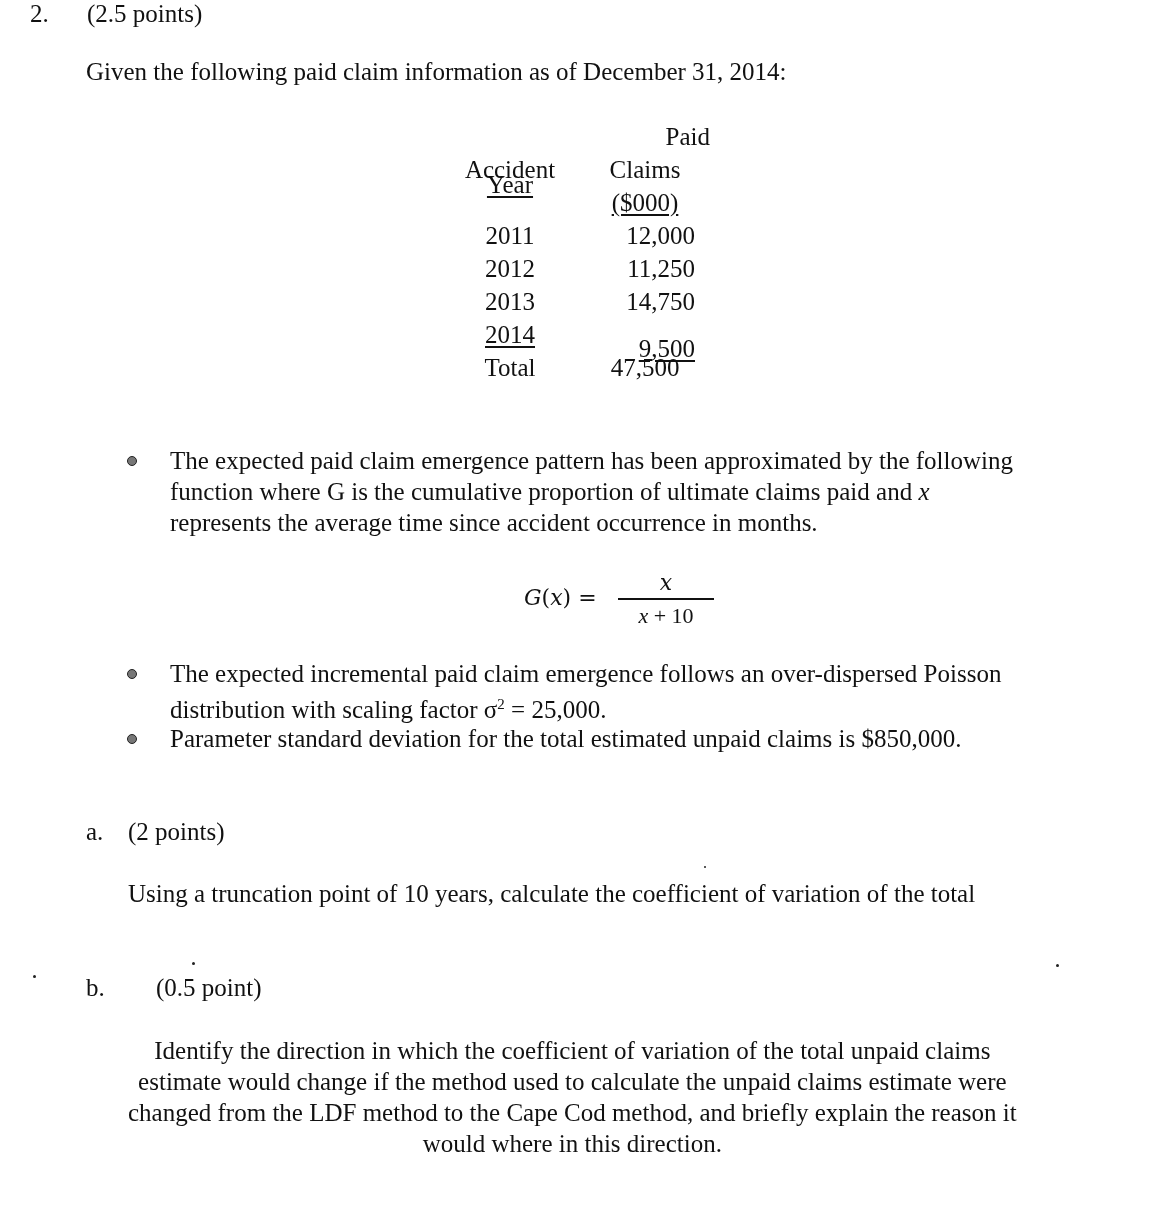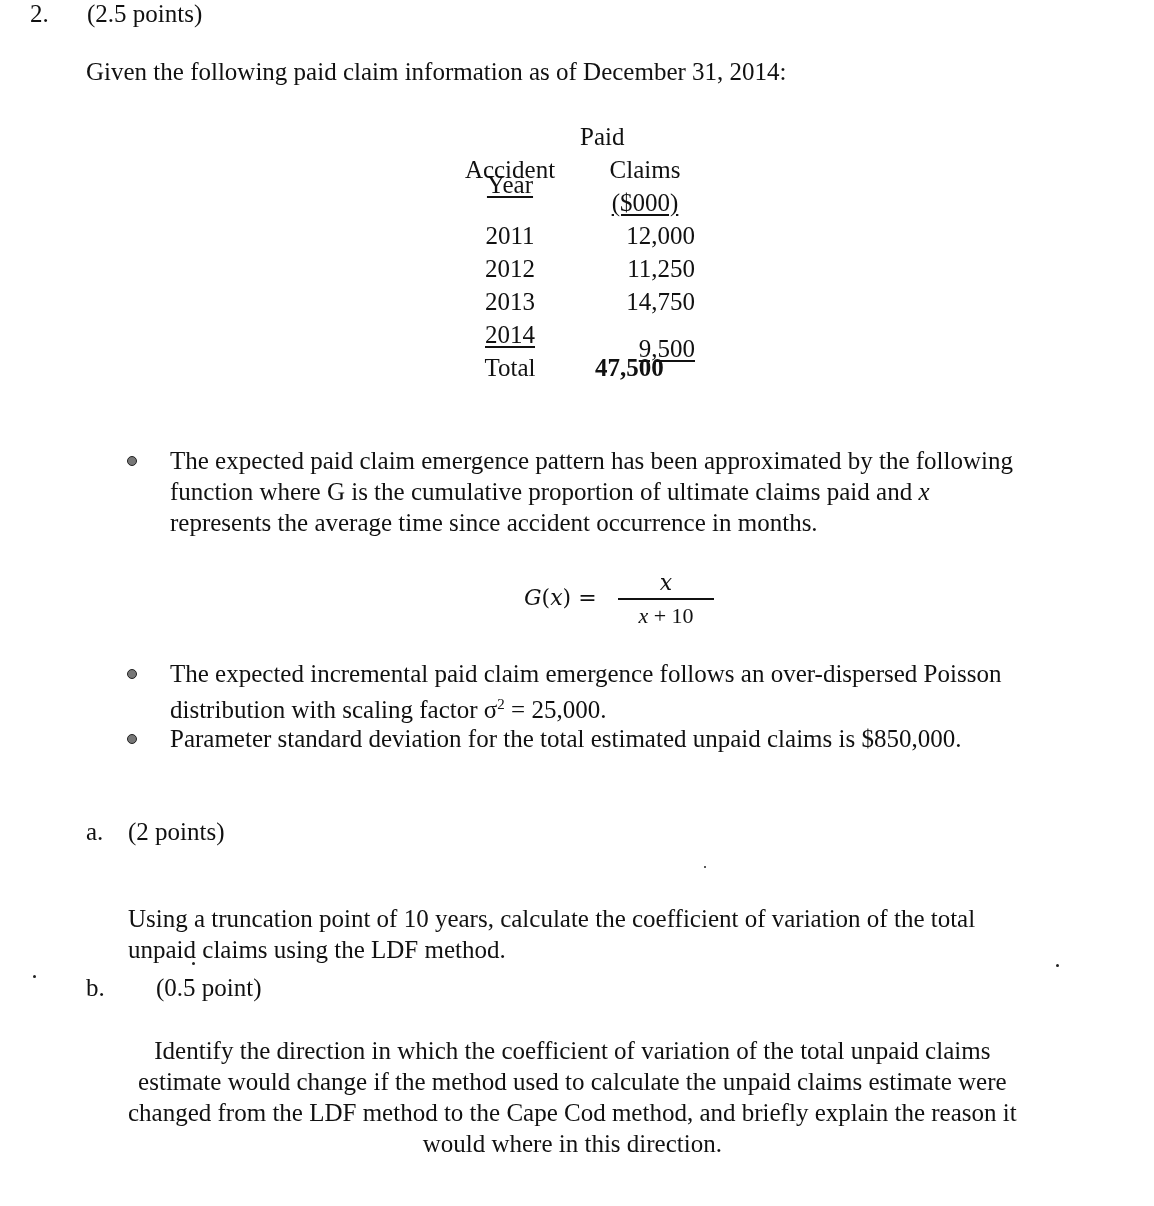--- a/index.html
+++ b/index.html
@@ -50,28 +50,28 @@
   <div class="col col-year">
     <div class="cell" style="top:33px;width:120px;">Accident</div>
     <div class="cell" style="top:48px;width:120px;"><span class="u">Year</span></div>
     <div class="cell" style="top:99px;width:120px;">2011</div>
     <div class="cell" style="top:132px;width:120px;">2012</div>
     <div class="cell" style="top:165px;width:120px;">2013</div>
     <div class="cell" style="top:198px;width:120px;"><span class="u">2014</span></div>
     <div class="cell" style="top:231px;width:120px;">Total</div>
   </div>
   <div class="col col-paid">
-    <div class="cell" style="top:0px;width:130px;left:-15px;text-align:left;">Paid</div>
+    <div class="cell" style="top:0px;width:130px;left:-15px;text-align:right;">Paid</div>
     <div class="cell" style="top:33px;width:130px;left:-15px;text-align:center;">Claims</div>
     <div class="cell" style="top:66px;width:130px;left:-15px;text-align:center;"><span class="u">($000)</span></div>
     <div class="cell" style="top:99px;width:100px;text-align:right;">12,000</div>
     <div class="cell" style="top:132px;width:100px;text-align:right;">11,250</div>
     <div class="cell" style="top:165px;width:100px;">14,750</div>
     <div class="cell" style="top:212px;width:100px;text-align:right;"><span class="u">9,500</span></div>
-    <div class="cell" style="top:231px;width:100px;text-align:left;font-weight:bold;">47,500</div>
+    <div class="cell" style="top:231px;width:100px;text-align:center;">47,500</div>
   </div>
 </div>
 
 <div class="bullet" style="top:456px;"></div>
 <div class="para" style="top:445px;">
   <div>The expected paid claim emergence pattern has been approximated by the following</div>
   <div><span>function where G is the cumulative proportion of ultimate claims paid and </span><span class="it">x</span></div>
   <div>represents the average time since accident occurrence in months.</div>
 </div>
 
@@ -90,23 +90,22 @@
   <div><span>distribution with scaling factor σ</span><sup style="font-size:15px;">2</sup><span> = 25,000.</span></div>
 </div>
 
 <div class="bullet" style="top:734px;"></div>
 <div class="para" style="top:723px;">
   <div>Parameter standard deviation for the total estimated unpaid claims is $850,000.</div>
 </div>
 
 <div class="part-label" style="top:818px;">a.</div>
 <div class="part-pts" style="top:818px;">(2 points)</div>
-<div class="part-text" style="top:878px;margin-top:25px;">
+<div class="part-text" style="top:878px;">
   <div>Using a truncation point of 10 years, calculate the coefficient of variation of the total</div>
-  <div>unpaid claims using the LDF method.</div>
 </div>
 
 <div class="part-label" style="top:974px;">b.</div>
 <div class="part-pts" style="top:974px;margin-left:28px;">(0.5 point)</div>
 <div class="part-text" style="top:1035px;text-align:center;">
   <div>Identify the direction in which the coefficient of variation of the total unpaid claims</div>
   <div>estimate would change if the method used to calculate the unpaid claims estimate were</div>
   <div>changed from the LDF method to the Cape Cod method, and briefly explain the reason it</div>
   <div>would where in this direction.</div>
 </div>

